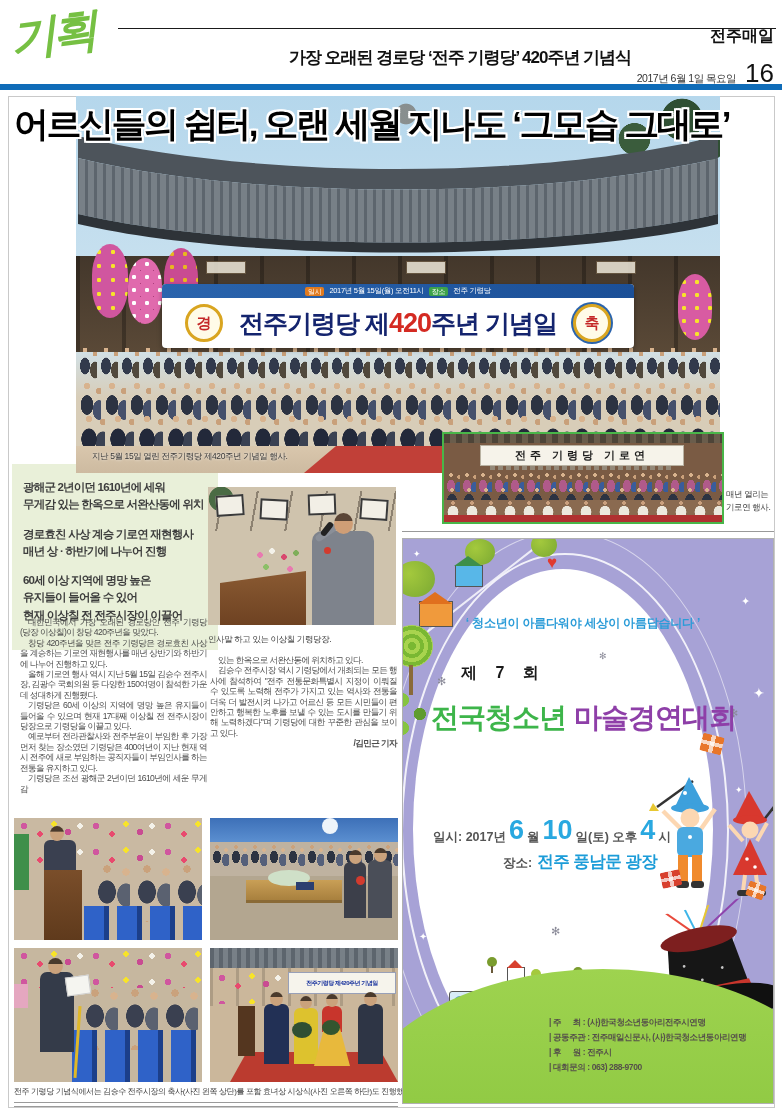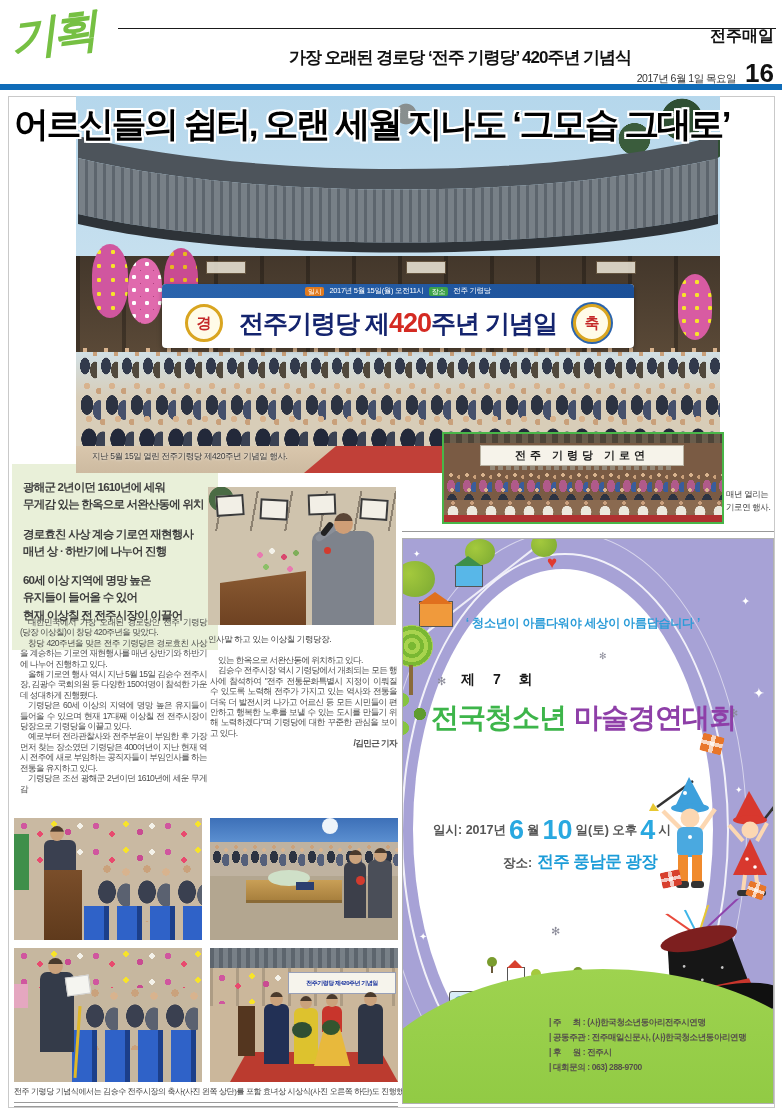--- a/index.html
+++ b/index.html
@@ -7,21 +7,21 @@
   .page{position:relative;width:782px;height:1113px;background:#fff;overflow:hidden;}
   .abs{position:absolute;}
 
   
   .logo{left:10px;top:4px;font-size:46px;font-weight:900;font-style:italic;color:#76c043;transform:rotate(-7deg);letter-spacing:-4px;}
   .top-rule{left:118px;top:28px;width:658px;height:1px;background:#1a1a1a;}
   .top-headline{left:220px;top:46px;width:480px;text-align:center;font-size:17px;font-weight:800;color:#111;letter-spacing:-1px;}
   .paper-name{right:8px;top:26px;font-size:16px;font-weight:800;color:#111;}
   .date-row{right:8px;top:58px;display:flex;align-items:baseline;gap:9px;}
   .date-txt{font-size:10.5px;color:#333;letter-spacing:-0.5px;}
-  .page-num{font-size:26px;font-weight:700;color:#111;}
+  .page-num{font-size:26px;font-weight:400;color:#111;}
   .blue-bar{left:0;top:84px;width:782px;height:6px;background:#0f6cb8;}
   .frame{left:8px;top:96px;width:765px;height:1010px;border:1px solid #c9c9c9;}
 
   
   .main-headline{left:14px;top:101px;width:764px;font-size:35px;font-weight:900;color:#000;letter-spacing:-2.5px;white-space:nowrap;z-index:30;
     text-shadow:-2px -2px 0 #fff,2px -2px 0 #fff,-2px 2px 0 #fff,2px 2px 0 #fff,0 -2px 0 #fff,0 2px 0 #fff,-2px 0 0 #fff,2px 0 0 #fff;}
 
   
   .main-photo{left:76px;top:96px;width:644px;height:377px;overflow:hidden;background:linear-gradient(#b5d7ec,#cfe4f0 65%,#d8cdb8 80%);z-index:10;}
   .trees-r{right:0;top:0;width:190px;height:78px;background:
@@ -154,25 +154,25 @@
   
   .poster-sep{left:402px;top:531px;width:372px;height:1px;background:#999;}
   .poster{left:402px;top:538px;width:372px;height:566px;border:1px solid #b0b0b0;background:#a7a2d6;overflow:hidden;box-sizing:border-box;}
   .p-white{left:10px;top:30px;width:300px;height:520px;border-radius:50%;background:#fff;}
   .p-ring1{left:-2px;top:14px;width:324px;height:552px;border-radius:50%;border:2px solid rgba(255,255,255,.85);}
   .p-ring2{left:-22px;top:-8px;width:364px;height:596px;border-radius:50%;border:1.5px solid rgba(255,255,255,.55);}
   .p-diag{left:-30px;top:64px;width:180px;height:2px;background:rgba(255,255,255,.8);transform:rotate(-38deg);}
   .p-star{color:#fff;font-size:11px;}
   .p-spark{color:#8a8a98;font-size:11px;}
   .p-quote{left:48px;top:76px;width:264px;text-align:center;font-size:12px;font-weight:800;color:#2b9cd8;letter-spacing:-0.2px;}
-  .p-edition{left:58px;top:132px;font-size:14px;font-weight:900;color:#1a1a1a;letter-spacing:7px;text-align:center;}
+  .p-edition{left:58px;top:124px;font-size:16px;font-weight:900;color:#1a1a1a;letter-spacing:7px;text-align:center;}
   .p-title{left:28px;top:160px;white-space:nowrap;font-weight:900;font-size:28px;letter-spacing:-1px;}
   .p-title .tg{color:#3db54a;}
   .p-title .tp{color:#8e3fa8;margin-left:8px;}
-  .p-sched{left:30px;top:276px;display:flex;align-items:center;white-space:nowrap;}
+  .p-sched{left:30px;top:276px;display:flex;align-items:flex-end;white-space:nowrap;}
   .p-sched .sm{font-size:12.5px;font-weight:800;color:#555;}
   .p-sched .big{font-size:27px;font-weight:900;color:#29a8e0;margin:0 3px;}
   .p-place{left:100px;top:312px;display:flex;align-items:baseline;white-space:nowrap;}
   .p-place .sm{font-size:12.5px;font-weight:800;color:#555;margin-right:5px;}
   .p-place .big{font-size:16.5px;font-weight:900;color:#1b9cd8;letter-spacing:-0.5px;}
   .tree{border-radius:50%;background:radial-gradient(circle at 35% 35%,#a4c93d,#7aa832);}
   .t1{left:-8px;top:22px;width:40px;height:36px;}
   .t2{left:62px;top:0;width:30px;height:26px;}
   .t3{left:128px;top:-6px;width:26px;height:24px;}
   .house{position:absolute;background:#fff;border:1.5px solid #555;}

